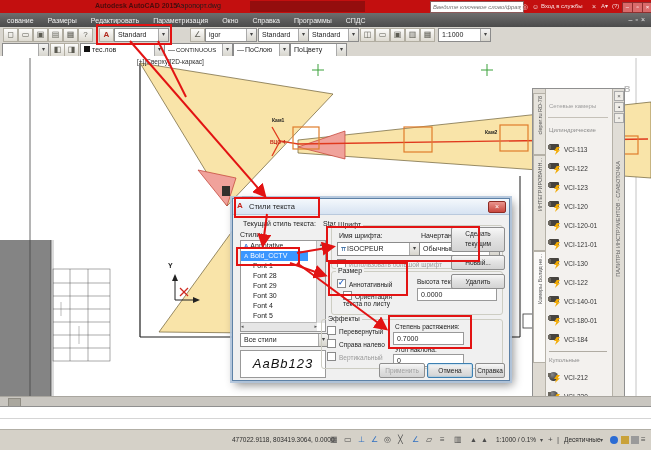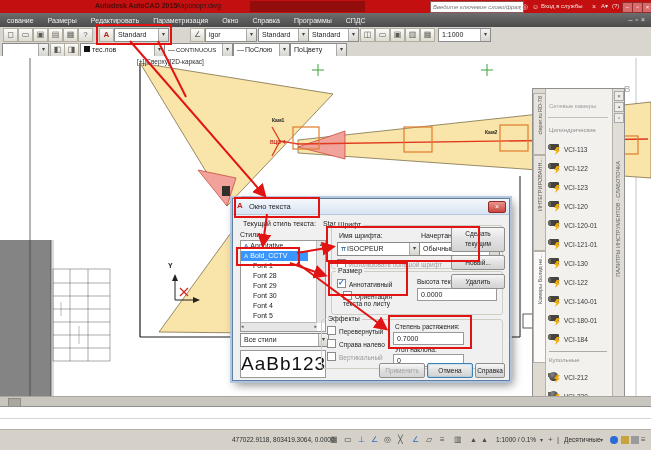--- a/index.html
+++ b/index.html
@@ -46,21 +46,21 @@
   .grp{position:absolute;border:1px solid #cdcdc3;border-radius:3px}
   .grp-title{position:absolute;background:#f0f0f0;padding:0 2px;font-size:7px;color:#222;white-space:nowrap}
   .cb{position:absolute;white-space:nowrap;font-size:6.5px;color:#222}
   .cb .box{display:inline-block;width:7px;height:7px;background:#fff;border:1px solid #8a8a8a;margin-right:3px;vertical-align:-1px;position:relative}
   .cb.ck .box:after{content:"✓";position:absolute;left:0;top:-2px;color:#2a66c9;font-size:8px;font-weight:bold}
   .cb.dis{color:#9b9b9b}
   .fld{position:absolute;background:#fff;border:1px solid #999;font-size:7px;line-height:11px;padding-left:3px}
   .btn{position:absolute;background:linear-gradient(#f7f7f7,#e3e3e3 45%,#d3d3d3);border:1px solid #8e8e8e;border-radius:2px;font-size:6.5px;color:#222;text-align:center;overflow:hidden}
   .btn.default{border:1px solid #3c7fb1;box-shadow:0 0 2px #6ab1e0 inset}
   .btn.dis{color:#a0a0a0}
-  .preview{position:absolute;background:#fff;border:1px solid #999;text-align:right;font-size:19px;color:#111;letter-spacing:1px}
+  .preview{position:absolute;background:#fff;border:1px solid #999;text-align:center;font-style:italic;font-size:13px;color:#111;letter-spacing:1px}
   .ttico{color:#3b6ea5;font-weight:bold;font-size:5px;letter-spacing:-1px;margin-right:2px}
   
   .palette{position:absolute;left:532px;top:88px;width:91px;height:340px;background:#f3f1ee;border:1px solid #8f8f8f}
   .ptabs{position:absolute;left:0;top:0;width:12px;height:100%;background:#dedad2;border-right:1px solid #b5b1a7}
   .ptab{position:absolute;left:0;width:11px;background:#e7e4dd;border:1px solid #b5b1a7;border-right:none}
   .ptab.active{background:#fbfaf8}
   .vtx{writing-mode:vertical-rl;transform:rotate(180deg);font-size:5.5px;color:#555;white-space:nowrap;display:block;margin:2px auto 0 auto;text-align:left}
   .pstrip{position:absolute;right:0;top:0;width:11px;height:100%;background:#e0ddd6;border-left:1px solid #b5b1a7}
   .pstrip .b{position:absolute;left:1px;width:8px;height:8px;font-size:6px;line-height:8px;text-align:center;color:#555;border:1px solid #aaa;background:#efede8}
   .phead{position:absolute;left:16px;font-size:6px;color:#9c9c9c;white-space:nowrap}
@@ -260,21 +260,21 @@
       <span class="b" style="top:13px">▪</span>
       <span class="b" style="top:24px">▫</span>
       <span class="vtx" style="position:absolute;left:2px;top:70px;color:#666">ПАЛИТРЫ ИНСТРУМЕНТОВ - СЛАБОТОЧКА</span>
       <span class="b" style="top:326px;border:none;background:none">⊕</span>
     </div>
   </div>
 
   <div class="dialog">
     <div class="dlg-title">
       <span class="aicon">A</span>
-      <span class="txt">Окно текста</span>
+      <span class="txt">Стили текста</span>
       <span class="dlg-close">×</span>
     </div>
     <span class="lbl" style="left:10px;top:21px">Текущий стиль текста:</span>
     <span class="lbl" style="left:90px;top:21px">Standard</span>
     <span class="lbl" style="left:7px;top:32px">Стили:</span>
 
     <div class="lst" style="left:7px;top:41px;width:84px;height:90px">
       <div class="lrow"><span class="aico">A</span><span>Annotative</span></div>
       <div class="lrow sel"><span class="aico" style="color:#cfe3ff">A</span><span>Bold_CCTV</span></div>
       <div class="lrow" style="padding-left:12px"><span>Font 1</span></div>

